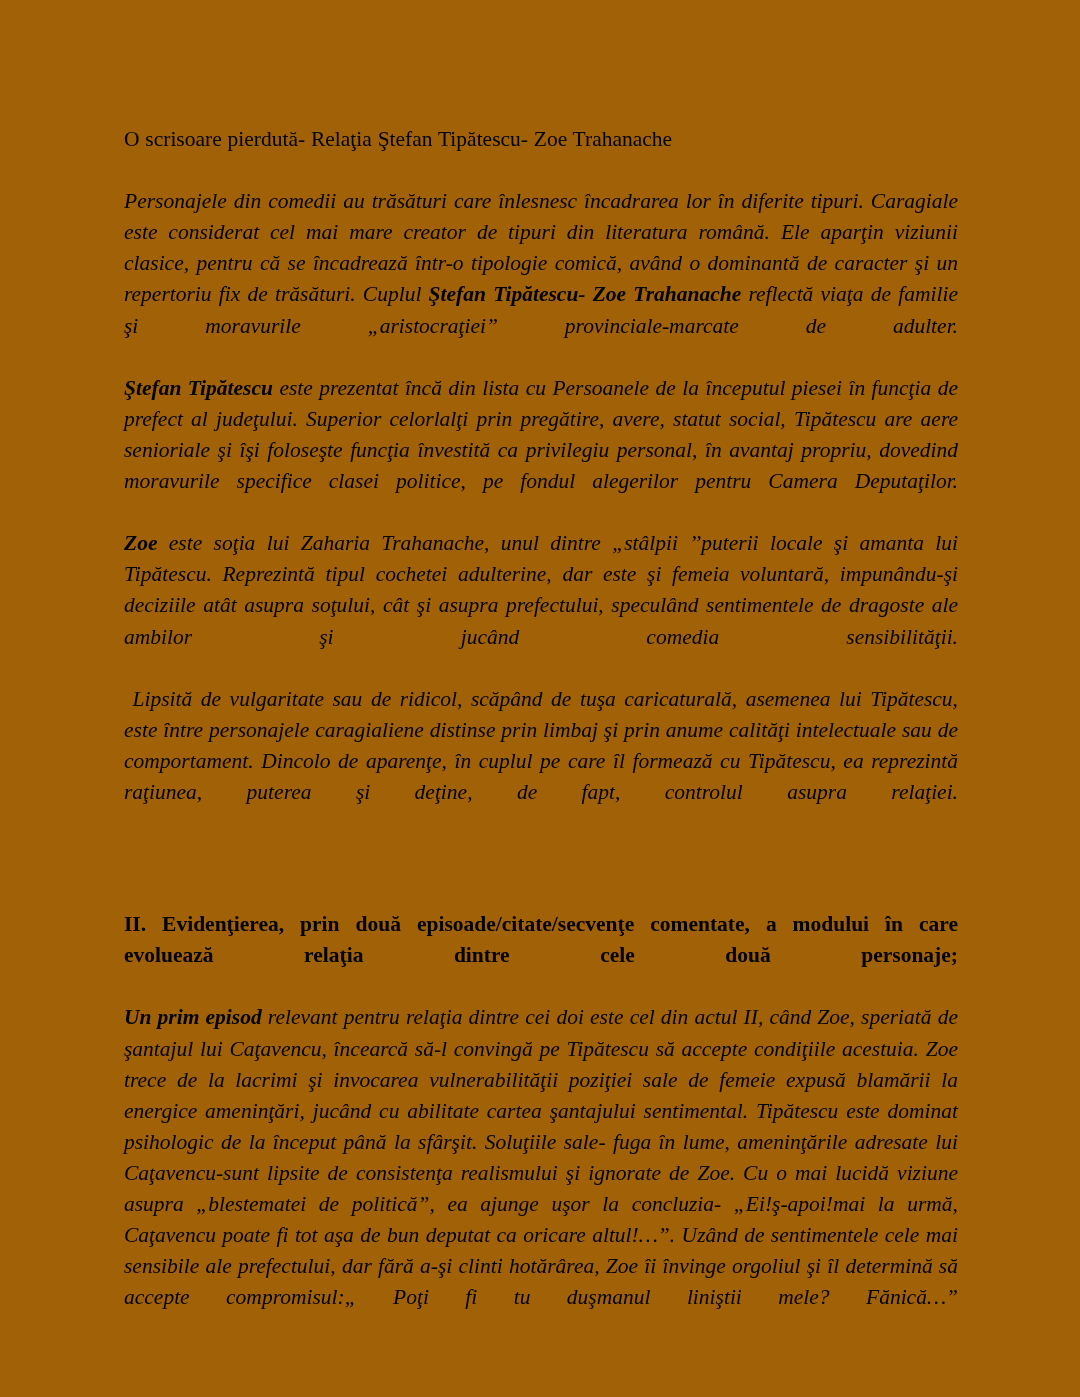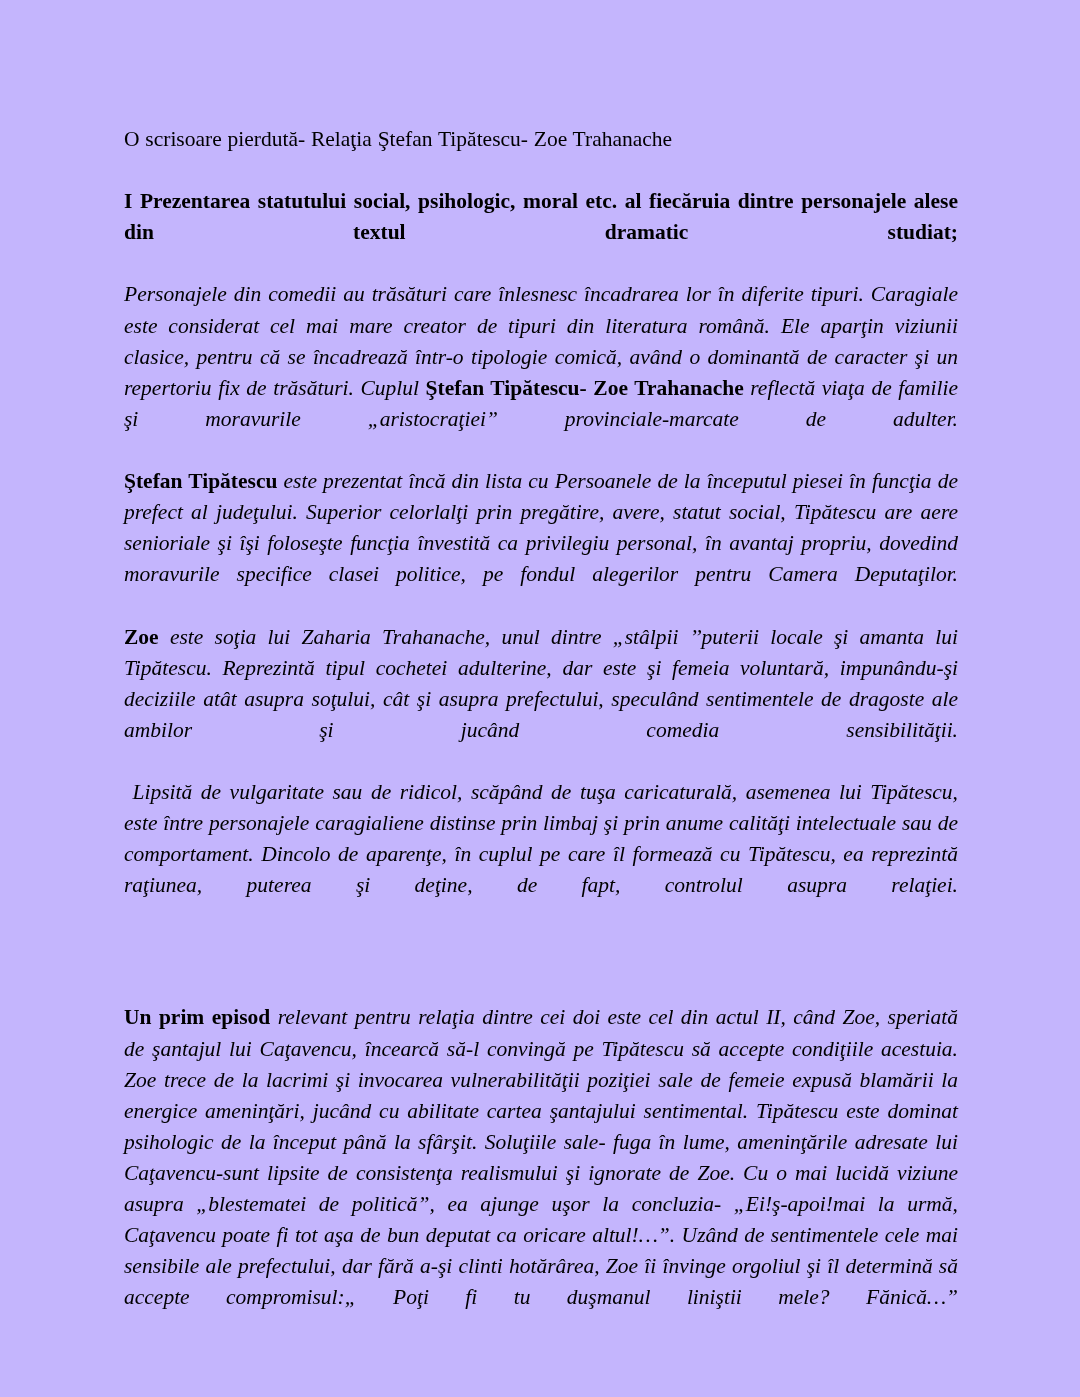--- a/index.html
+++ b/index.html
@@ -13,21 +13,21 @@
     height: 1397px;
     font-family: "Liberation Serif", "DejaVu Serif", serif;
     color: #000000;
     -webkit-font-smoothing: antialiased;
   }
 
   #page {
     position: relative;
     width: 1080px;
     height: 1397px;
-    background: #c4b5fd;
+    background: #a16207;
     box-sizing: border-box;
     padding: 124px 122px 0 124px;
   }
 
   .doc-body {
     width: 834px;
   }
 
   
   p.para {
@@ -55,20 +55,21 @@
   
   p.para::after {
     content: "";
     display: inline-block;
     width: 100%;
   }
 
   
   b, strong {
     font-weight: bold;
+    font-style: italic;
   }
 
   
   .lead-space::before {
     content: "\00a0";
   }
 
   
   .section-gap {
     height: 70px;
@@ -81,30 +82,30 @@
   }
 </style>
 </head>
 <body>
 
 <div id="page">
   <div class="doc-body">
 
     <p class="para title-line" data-bind="document.title_line">O scrisoare pierdută- Relaţia Ştefan Tipătescu- Zoe Trahanache</p>
 
-    <p class="para heading" data-bind="document.sections.0.heading">I Prezentarea statutului social, psihologic, moral etc. al fiecăruia dintre personajele alese din textul dramatic studiat;</p>
 
     <p class="para"><span data-bind="document.sections.0.paragraphs.0.runs.0.text">Personajele din comedii au trăsături care înlesnesc încadrarea lor în diferite tipuri. Caragiale este considerat cel mai mare creator de tipuri din literatura română. Ele aparţin viziunii clasice, pentru că se încadrează într-o tipologie comică, având o dominantă de caracter şi un repertoriu fix de trăsături. Cuplul </span><b data-bind="document.sections.0.paragraphs.0.runs.1.text">Ştefan Tipătescu- Zoe Trahanache</b><span data-bind="document.sections.0.paragraphs.0.runs.2.text"> reflectă viaţa de familie şi moravurile „aristocraţiei” provinciale-marcate de adulter.</span></p>
 
     <p class="para"><b data-bind="document.sections.0.paragraphs.1.runs.0.text">Ştefan Tipătescu</b><span data-bind="document.sections.0.paragraphs.1.runs.1.text"> este prezentat încă din lista cu Persoanele de la începutul piesei în funcţia de prefect al judeţului. Superior celorlalţi prin pregătire, avere, statut social, Tipătescu are aere senioriale şi îşi foloseşte funcţia învestită ca privilegiu personal, în avantaj propriu, dovedind moravurile specifice clasei politice, pe fondul alegerilor pentru Camera Deputaţilor.</span></p>
 
 
     <p class="para"><b data-bind="document.sections.0.paragraphs.3.runs.0.text">Zoe</b><span data-bind="document.sections.0.paragraphs.3.runs.1.text"> este soţia lui Zaharia Trahanache, unul dintre „stâlpii ’’puterii locale şi amanta lui Tipătescu. Reprezintă tipul cochetei adulterine, dar este şi femeia voluntară, impunându-şi deciziile atât asupra soţului, cât şi asupra prefectului, speculând sentimentele de dragoste ale ambilor şi jucând comedia sensibilităţii.</span></p>
 
     <p class="para lead-space"><span data-bind="document.sections.0.paragraphs.4.runs.0.text">Lipsită de vulgaritate sau de ridicol, scăpând de tuşa caricaturală, asemenea lui Tipătescu, este între personajele caragialiene distinse prin limbaj şi prin anume calităţi intelectuale sau de comportament. Dincolo de aparenţe, în cuplul pe care îl formează cu Tipătescu, ea reprezintă raţiunea, puterea şi deţine, de fapt, controlul asupra relaţiei.</span></p>
 
     <div class="section-gap"></div>
 
+    <p class="para heading" data-bind="document.sections.1.heading">II. Evidenţierea, prin două episoade/citate/secvenţe comentate, a modului în care evoluează relaţia dintre cele două personaje;</p>
 
     <p class="para"><b data-bind="document.sections.1.paragraphs.0.runs.0.text">Un prim episod</b><span data-bind="document.sections.1.paragraphs.0.runs.1.text"> relevant pentru relaţia dintre cei doi este cel din actul II, când Zoe, speriată de şantajul lui Caţavencu, încearcă să-l convingă pe Tipătescu să accepte condiţiile acestuia. Zoe trece de la lacrimi şi invocarea vulnerabilităţii poziţiei sale de femeie expusă blamării la energice ameninţări, jucând cu abilitate cartea şantajului sentimental. Tipătescu este dominat psihologic de la început până la sfârşit. Soluţiile sale- fuga în lume, ameninţările adresate lui Caţavencu-sunt lipsite de consistenţa realismului şi ignorate de Zoe. Cu o mai lucidă viziune asupra „blestematei de politică”, ea ajunge uşor la concluzia- „Ei!ş-apoi!mai la urmă, Caţavencu poate fi tot aşa de bun deputat ca oricare altul!…”. Uzând de sentimentele cele mai sensibile ale prefectului, dar fără a-şi clinti hotărârea, Zoe îi învinge orgoliul şi îl determină să accepte compromisul:„ Poţi fi tu duşmanul liniştii mele? Fănică…”</span></p>
 
   </div>
 </div>
 
 </body></html>

